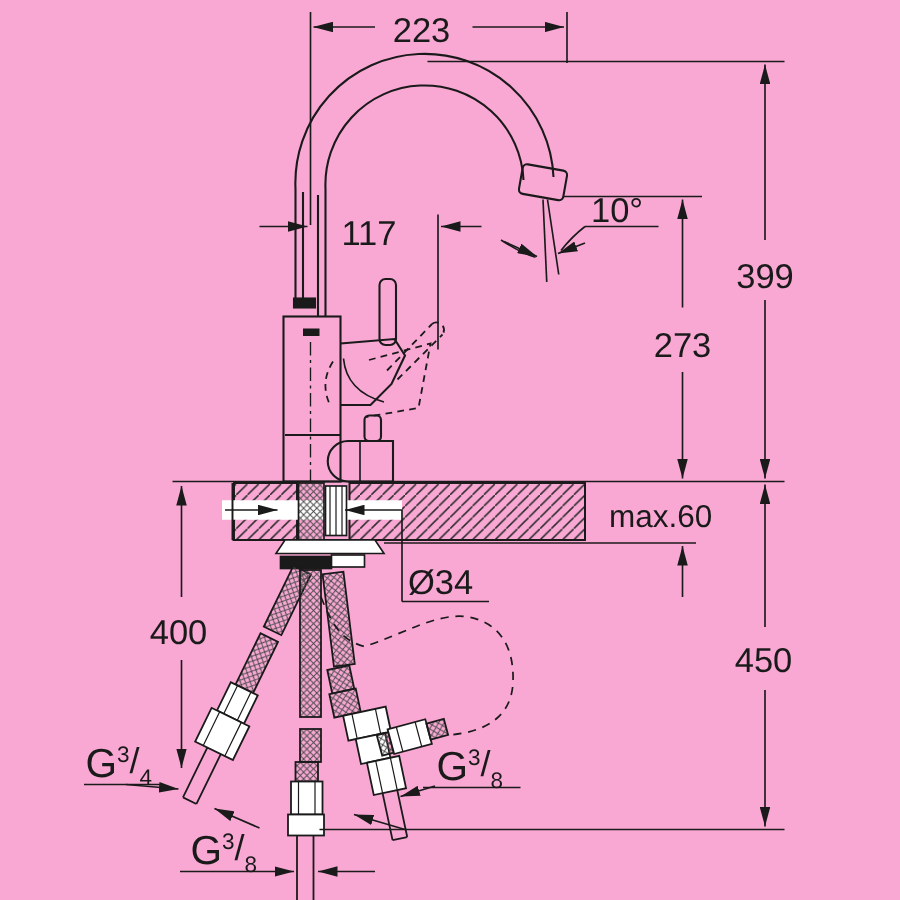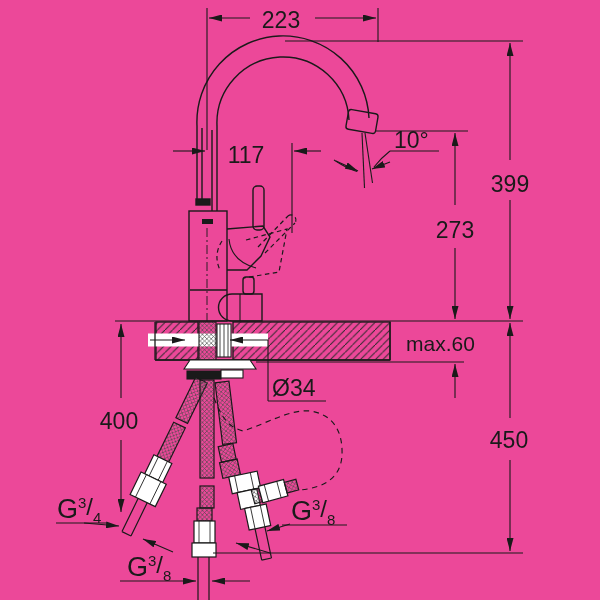--- a/index.html
+++ b/index.html
@@ -1,16 +1,16 @@
 <!DOCTYPE html>
 <html><head>
 <meta charset="utf-8">
 <style>
   html,body{margin:0;padding:0;background:#fff;}
-  .stage{position:relative;width:600px;height:600px;background:#ec4899;overflow:hidden;
+  .stage{position:relative;width:600px;height:600px;background:#f9a8d4;overflow:hidden;
          font-family:"Liberation Sans", sans-serif;}
   svg{position:absolute;left:0;top:0;}
   svg text{font-family:"Liberation Sans","DejaVu Sans",sans-serif;fill:#1a1a1a;}
   .dim{font-size:23px;}
   .dim-small{font-size:21px;}
   .gbig{font-size:27px;}
   .gsup{font-size:15px;}
   .gslash{font-size:24px;}
 </style>
 </head>

